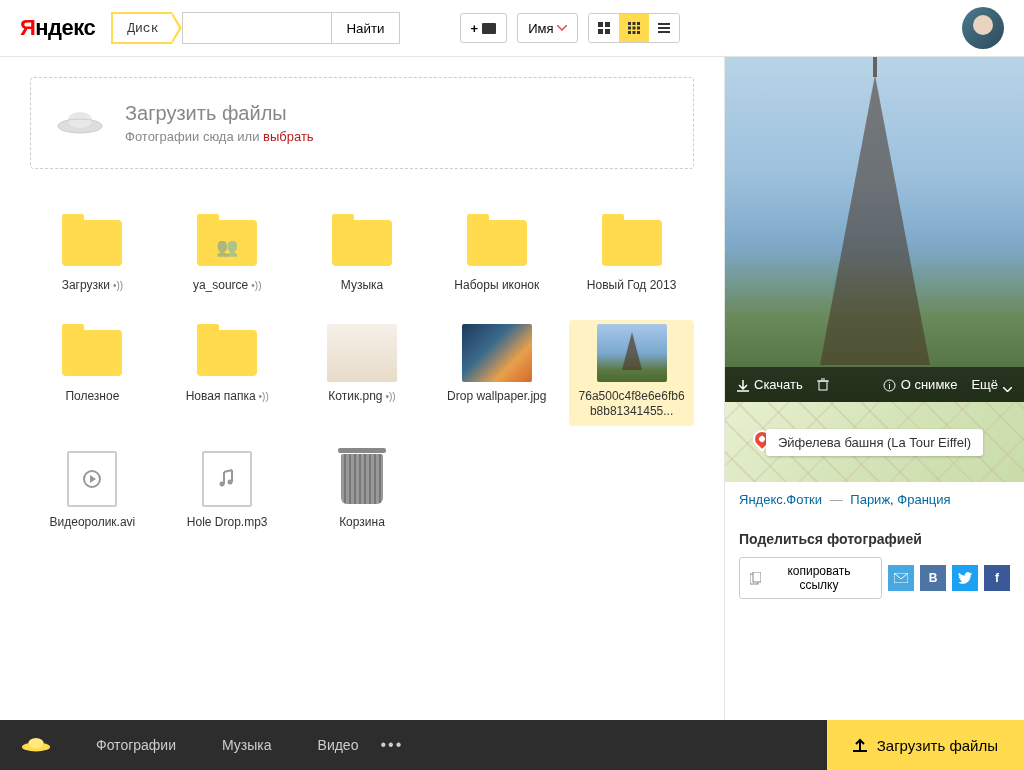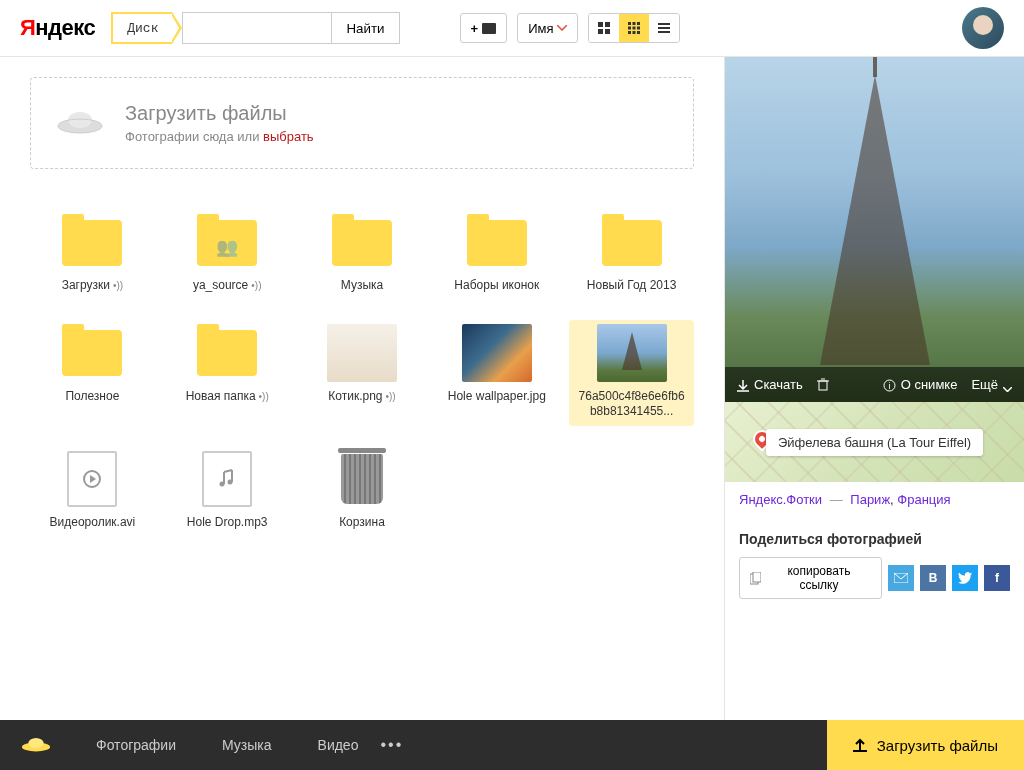--- a/index.html
+++ b/index.html
@@ -61,21 +61,21 @@
 .preview-actions { position: absolute; bottom: 0; left: 0; right: 0; background: rgba(0,0,0,0.55); color: #fff; display: flex; align-items: center; padding: 10px 12px; gap: 14px; font-size: 13px; }
 .preview-actions .act { display: flex; align-items: flex-end; gap: 5px; cursor: pointer; }
 .preview-actions .spacer { flex: 1; }
 
 .map-area { height: 80px; background: linear-gradient(135deg, #e8f0d0 0%, #d4e4b8 50%, #c8dca8 100%); position: relative; display: flex; align-items: center; justify-content: center; }
 .map-area::before { content: ''; position: absolute; inset: 0; background: repeating-linear-gradient(45deg, transparent 0, transparent 20px, rgba(200,190,160,0.4) 20px, rgba(200,190,160,0.4) 22px), repeating-linear-gradient(-45deg, transparent 0, transparent 30px, rgba(200,190,160,0.3) 30px, rgba(200,190,160,0.3) 32px); }
 .map-pin { position: absolute; left: 28px; top: 28px; width: 18px; height: 18px; background: #e84c3d; border-radius: 50% 50% 50% 0; transform: rotate(-45deg); border: 2px solid #fff; }
 .map-pin::after { content: ''; position: absolute; left: 4px; top: 4px; width: 6px; height: 6px; background: #fff; border-radius: 50%; }
 .map-label { background: #fff; padding: 6px 12px; border-radius: 3px; box-shadow: 0 1px 3px rgba(0,0,0,0.2); position: relative; z-index: 1; font-size: 13px; }
 .breadcrumb-links { padding: 10px 14px; font-size: 13px; }
-.breadcrumb-links a { color: #6d28d9; text-decoration: none; }
+.breadcrumb-links a { color: #0369a1; text-decoration: none; }
 .breadcrumb-links .sep { color: #999; margin: 0 4px; }
 
 .share-section { padding: 14px; }
 .share-section h3 { font-size: 14px; font-weight: bold; margin-bottom: 10px; }
 .share-row { display: flex; gap: 6px; align-items: center; }
 .copy-link { border: 1px solid #ccc; border-radius: 3px; padding: 6px 10px; display: flex; align-items: center; gap: 6px; cursor: pointer; font-size: 12px; background: #fff; flex: 1; }
 .social-btn { width: 26px; height: 26px; display: flex; align-items: center; justify-content: center; color: #fff; font-size: 12px; font-weight: bold; cursor: pointer; }
 .sb-mail { background: #48a8e0; }
 .sb-vk { background: #4c75a3; }
 .sb-tw { background: #1da1f2; }
@@ -209,21 +209,21 @@
         <div class="file-item">
           <div class="file-icon">
             <div class="thumb cat"></div>
           </div>
           <div class="file-name">Котик.png<span class="share-badge">•))</span></div>
         </div>
         <div class="file-item">
           <div class="file-icon">
             <div class="thumb wallpaper"></div>
           </div>
-          <div class="file-name">Hole wallpaper.jpg</div>
+          <div class="file-name">Drop wallpaper.jpg</div>
         </div>
         <div class="file-item selected">
           <div class="file-icon">
             <div class="thumb eiffel"></div>
           </div>
           <div class="file-name">76a500c4f8e6e6fb6b8b81341455...</div>
         </div>
         <div class="file-item">
           <div class="file-icon">
             <div class="doc-icon">

